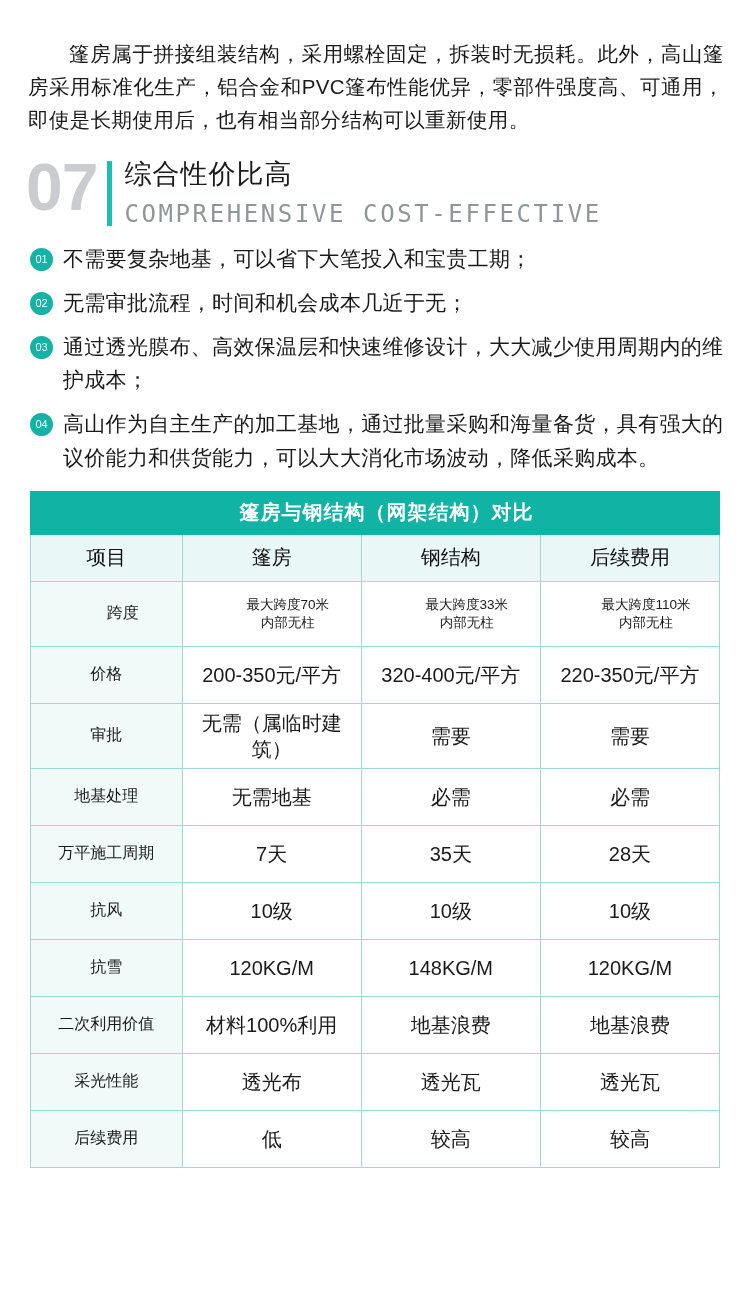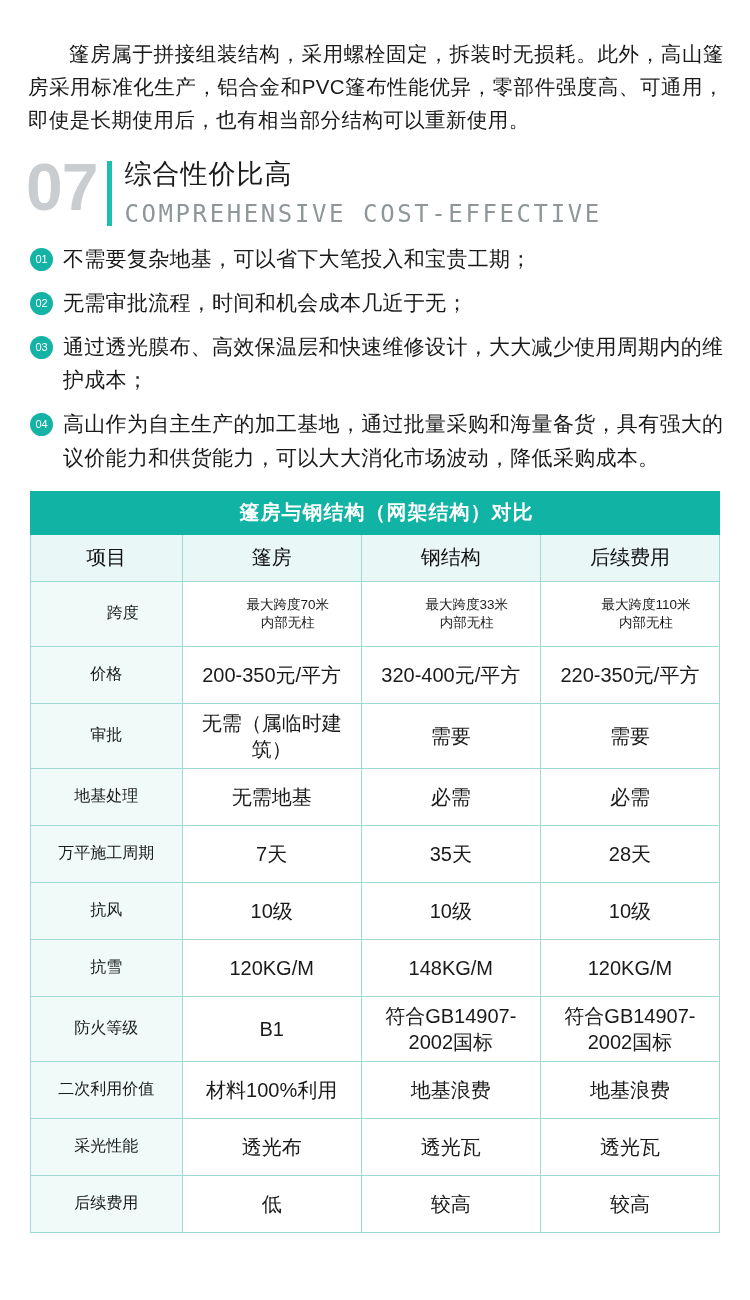--- a/index.html
+++ b/index.html
@@ -239,26 +239,20 @@
             <td class="cell-val">10级</td>
             <td class="cell-val">10级</td>
           </tr>
           <tr class="rowh">
             <td class="cell-label">抗雪</td>
             <td class="cell-val">120KG/M</td>
             <td class="cell-val">148KG/M</td>
             <td class="cell-val">120KG/M</td>
           </tr>
           <tr class="rowh">
-            <td class="cell-label">防火等级</td>
-            <td class="cell-val">B1</td>
-            <td class="cell-val">符合GB14907-<br>2002国标</td>
-            <td class="cell-val">符合GB14907-<br>2002国标</td>
-          </tr>
-          <tr class="rowh">
             <td class="cell-label">二次利用价值</td>
             <td class="cell-val">材料100%利用</td>
             <td class="cell-val">地基浪费</td>
             <td class="cell-val">地基浪费</td>
           </tr>
           <tr class="rowh">
             <td class="cell-label">采光性能</td>
             <td class="cell-val">透光布</td>
             <td class="cell-val">透光瓦</td>
             <td class="cell-val">透光瓦</td>

